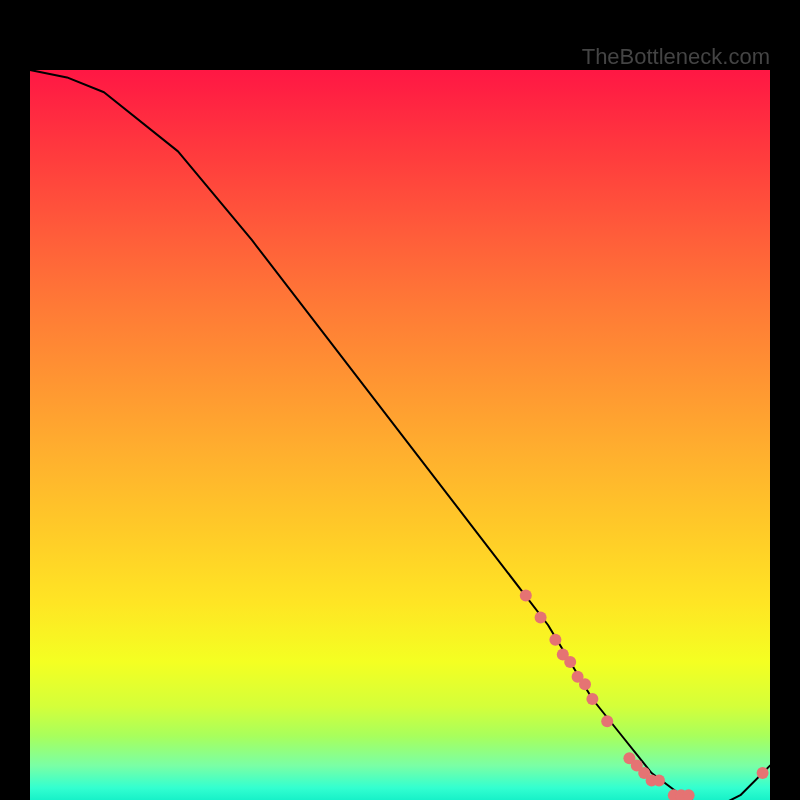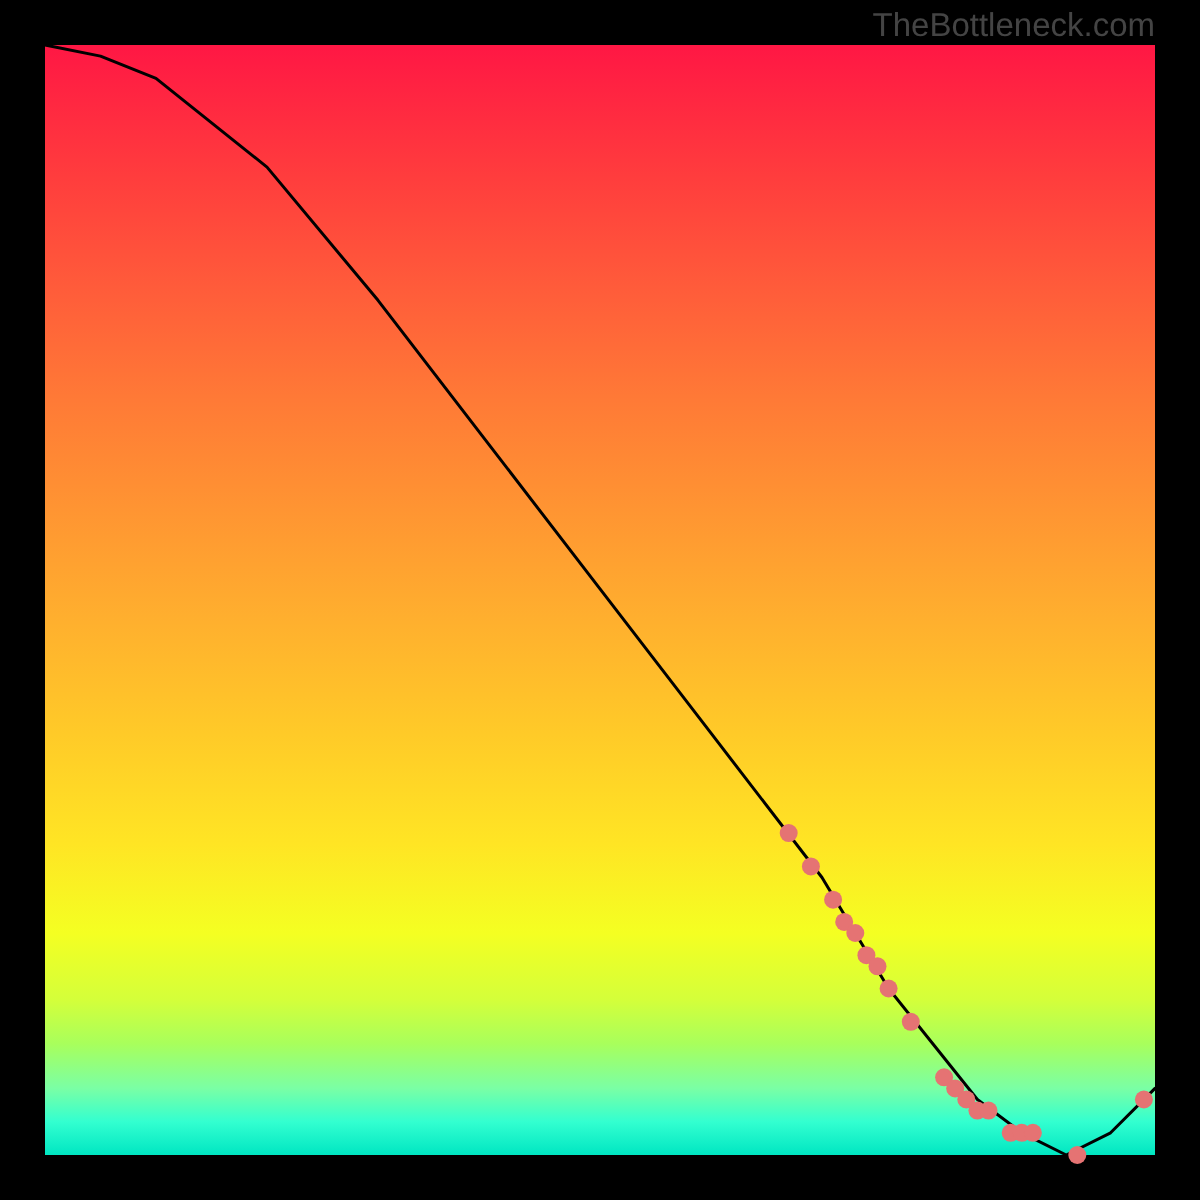--- a/index.html
+++ b/index.html
@@ -8,20 +8,21 @@
     width: 800px;
     height: 800px;
     background: #000;
     font-family: Arial, Helvetica, sans-serif;
     overflow: hidden;
   }
   .frame {
     position: relative;
     width: 800px;
     height: 585px;
+    margin-top: 40px;
   }
   .plot-area {
     position: absolute;
     left: 30px;
     top: 30px;
     width: 740px;
     height: 740px;
     background: linear-gradient(to bottom,
       #ff1744 0%,
       #ff3d3d 12%,

